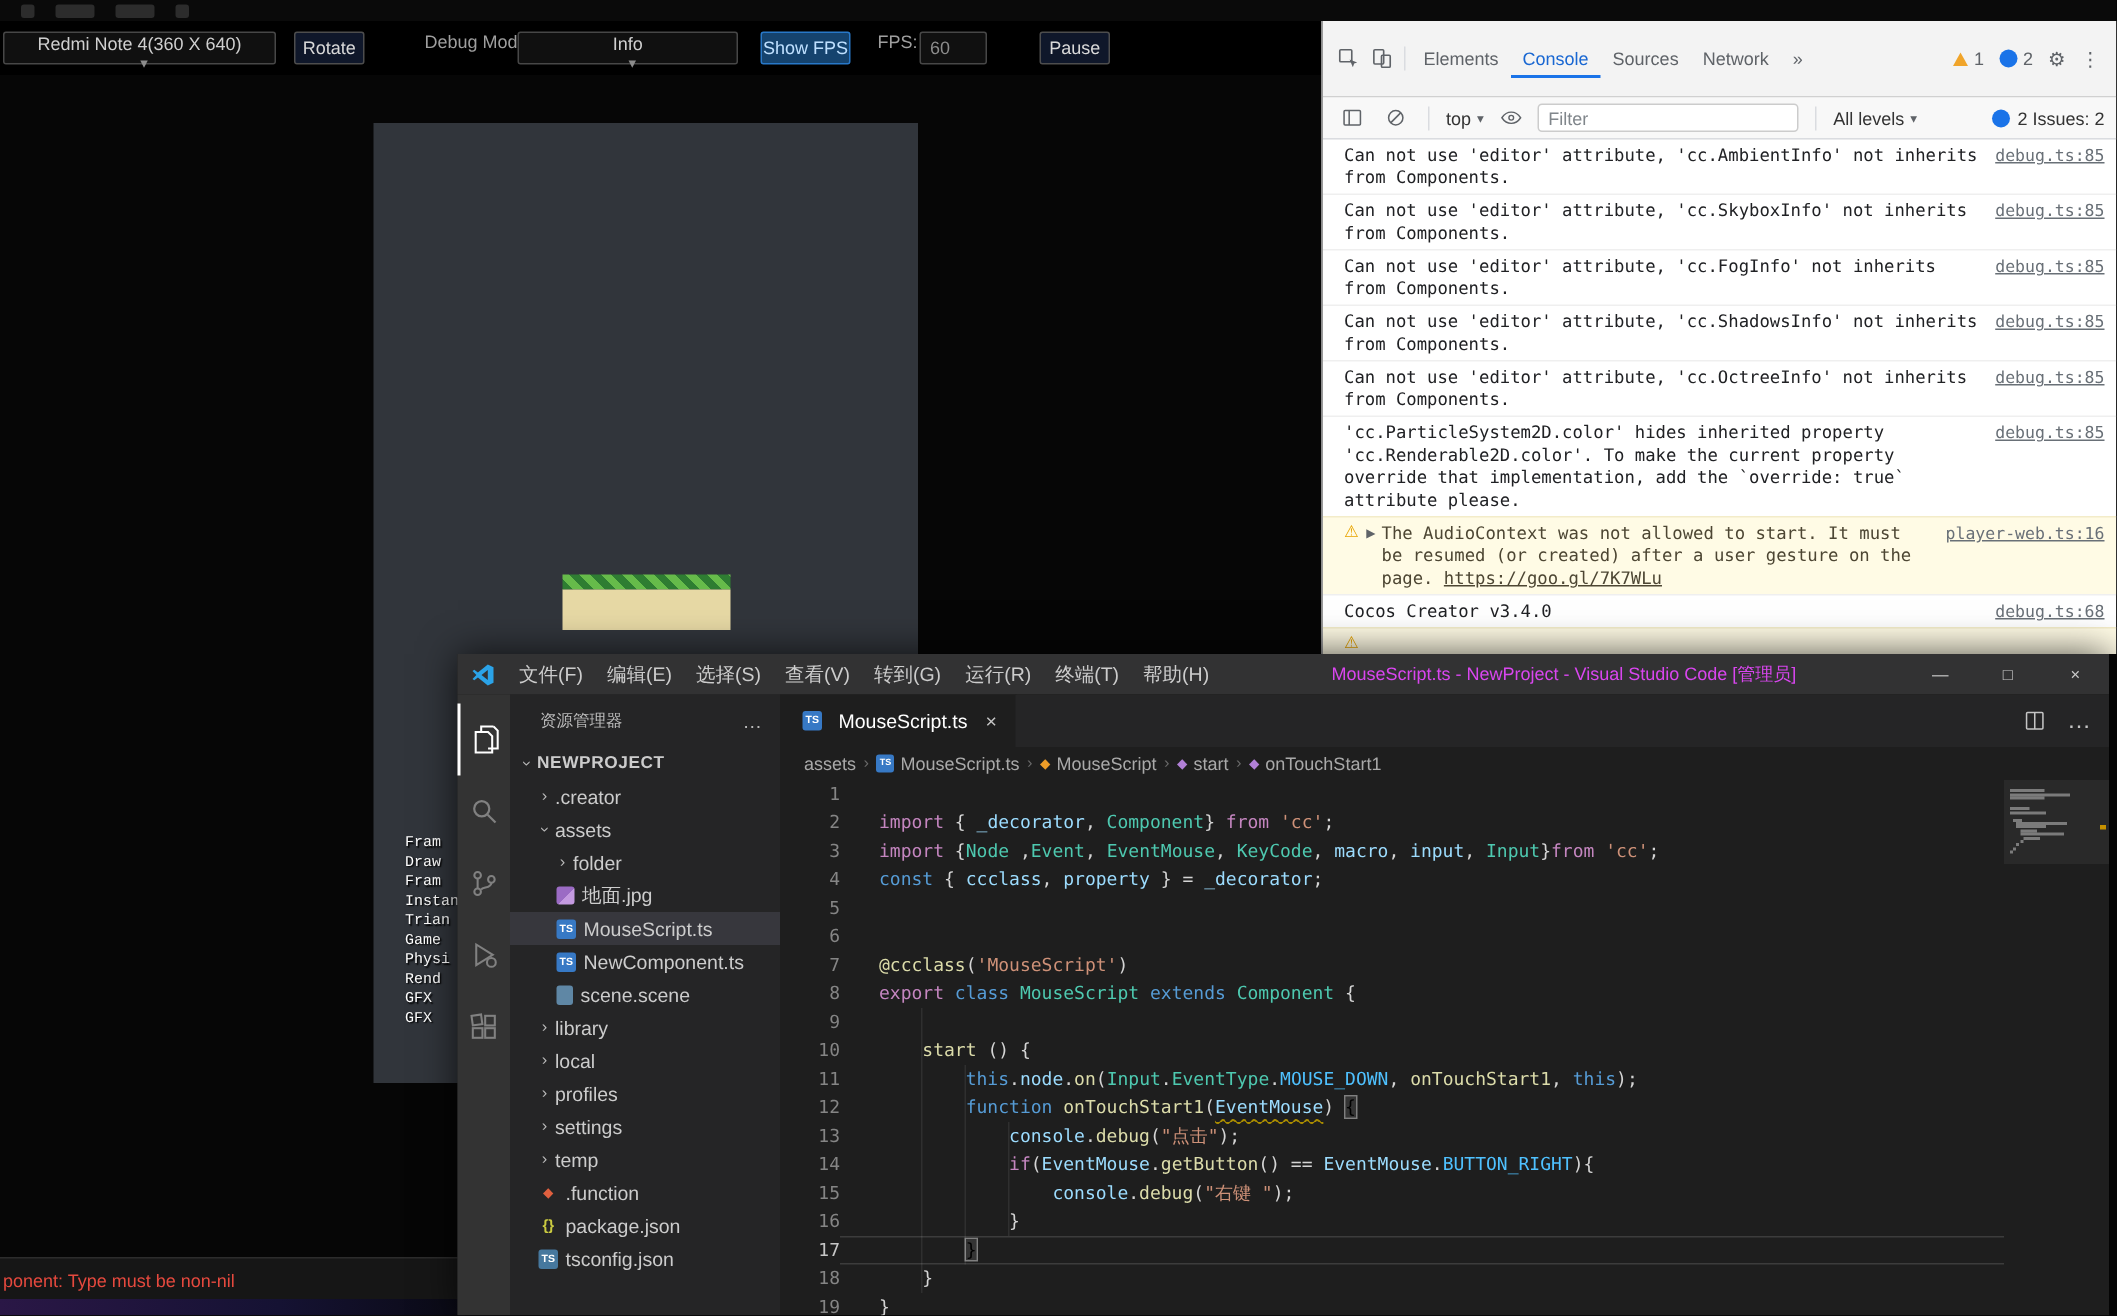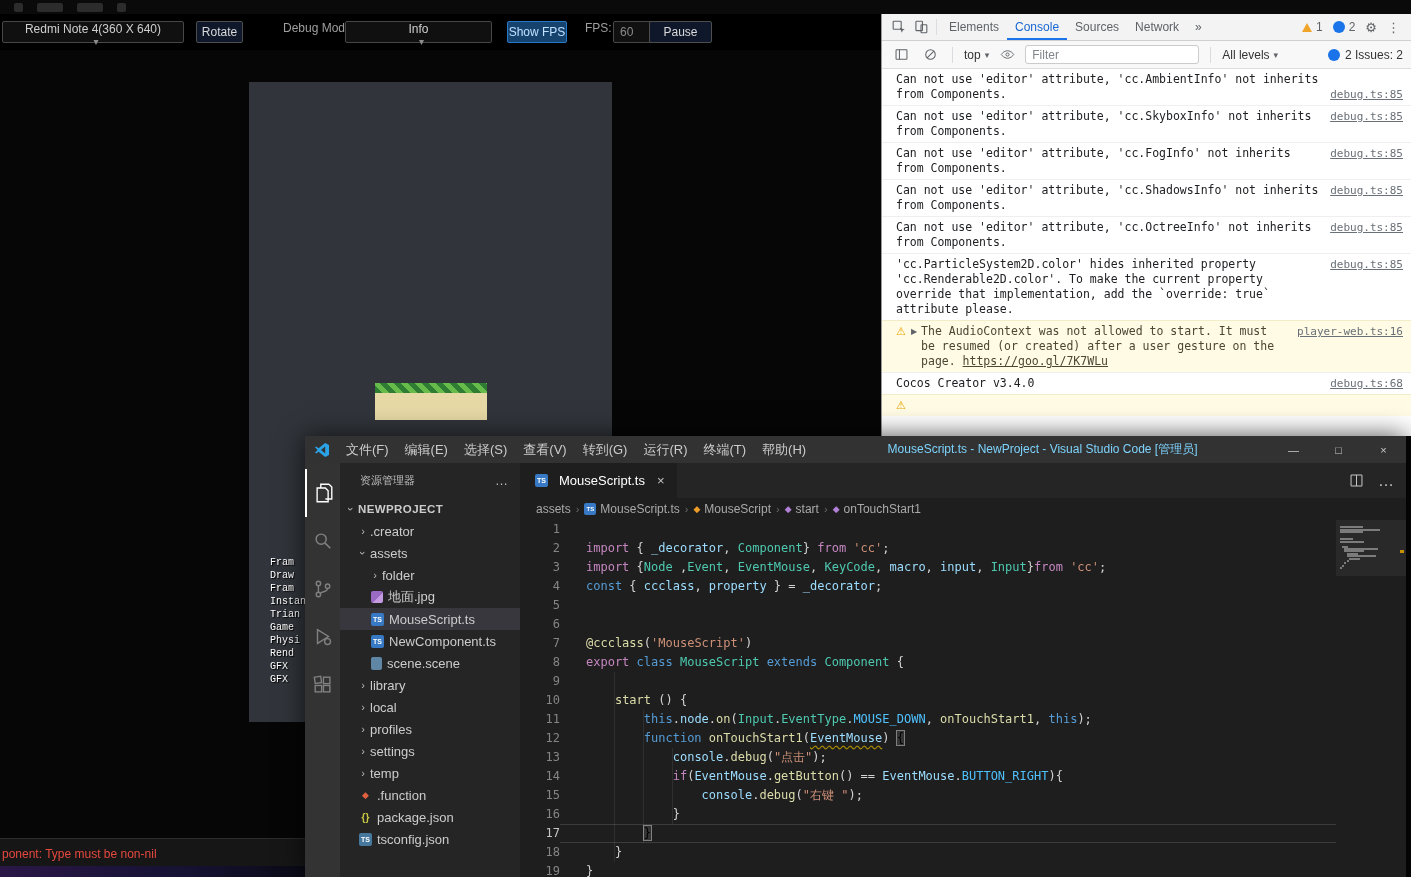--- a/index.html
+++ b/index.html
@@ -28,55 +28,55 @@
   #profiler{position:absolute;left:270px;top:556px;width:36px;overflow:hidden;}
   .pf-line{color:#fff;font-size:10px;line-height:13px;white-space:nowrap;text-shadow:1px 1px 1px #000;font-family:Liberation Mono, monospace;}
 
   
   #bottom-strip{position:absolute;left:0;top:838px;width:310px;height:39px;background:#161616;border-top:1px solid #2c2c2c;}
   #bottom-error{position:absolute;left:2px;top:8px;color:#e5493e;font-size:12px;white-space:nowrap;}
   #bottom-purple{position:absolute;left:0;top:866px;width:310px;height:11px;background:linear-gradient(90deg,#2a1746,#151233 60%,#0a0a14);}
 
   
   #devtools{position:absolute;left:881px;top:14px;width:530px;height:422px;background:#fff;border-left:1px solid #9a9a9a;box-sizing:border-box;overflow:hidden;font-size:12px;color:#202124;}
-  .dt-tabs{height:26px;background:#f3f3f3;border-bottom:1px solid #d0d0d0;display:flex;align-items:center;padding:0 6px;}
+  .dt-tabs{height:26px;background:#f3f3f3;border-bottom:1px solid #d0d0d0;display:flex;align-items:center;padding:12px 6px;}
   .dt-ic{width:22px;height:18px;display:flex;align-items:center;justify-content:center;color:#5f6368;cursor:pointer;flex-shrink:0;}
   .dt-div{width:1px;height:16px;background:#dadce0;margin:0 4px;flex-shrink:0;}
   .dt-tab{padding:0 8px;height:26px;display:flex;align-items:center;color:#5f6368;cursor:pointer;white-space:nowrap;}
   .dt-tab.active{color:#1967d2;box-shadow:inset 0 -2px 0 #1a73e8;}
   .dt-spacer{flex:1;}
   .chip{display:flex;align-items:center;gap:4px;margin:0 5px;color:#5f6368;cursor:pointer;}
   .tri-ic{width:0;height:0;border-left:5px solid transparent;border-right:5px solid transparent;border-bottom:9px solid #f0a42a;}
   .blue-bubble{width:12px;height:12px;border-radius:50%;background:#1a73e8;}
   .glyph-btn{color:#5f6368;font-size:13px;padding:0 5px;cursor:pointer;}
 
   .dt-toolbar{height:27px;background:#f8f8f8;border-bottom:1px solid #dadce0;display:flex;align-items:center;padding:0 8px;gap:7px;}
   .dt-ddl{display:flex;align-items:center;gap:4px;color:#333;cursor:pointer;white-space:nowrap;}
   .dt-ddl .arrow{font-size:9px;color:#5f6368;}
   #filter-input{width:160px;height:17px;border:1px solid #ccc;border-radius:3px;font-size:12px;padding:0 6px;color:#202124;font-family:"Liberation Sans",sans-serif;}
   #filter-input::placeholder{color:#80868b;}
   .dt-issues{margin-left:auto;display:flex;align-items:center;gap:5px;color:#333;cursor:pointer;white-space:nowrap;}
 
   .msg{display:flex;align-items:flex-start;padding:3px 8px 3px 14px;border-top:1px solid #efefef;}
-  .msg:first-child{border-top:none;align-items:flex-end;}
+  .msg:first-child{border-top:none;}
   .msg-text{flex:1;font:11.5px/15px "DejaVu Sans Mono",monospace;color:#202124;word-break:break-word;}
   .msg-link{text-decoration:underline;cursor:pointer;}
   .msg-src{margin-left:10px;font:11px/15px "DejaVu Sans Mono",monospace;color:#697077;text-decoration:underline;white-space:nowrap;cursor:pointer;}
   .msg.warn{background:#fffbe5;border-top-color:#f3ecc9;}
   .msg.warn .msg-text{color:#4d4633;}
   .warn-ic{color:#e8a400;font-size:11px;line-height:15px;margin-right:5px;}
   .tri{color:#5f6368;font-size:8px;line-height:15px;margin-right:4px;cursor:pointer;}
 
   
   #vscode{position:absolute;left:305px;top:436px;width:1101px;height:441px;background:#1e1e1e;box-shadow:0 0 24px rgba(0,0,0,.7);}
   .vsc-titlebar{position:absolute;left:0;top:0;right:0;height:27px;background:#323233;display:flex;align-items:center;color:#ccc;}
   .vsc-logo{width:16px;height:16px;margin:0 8px 0 9px;flex-shrink:0;}
   .menu-item{padding:0 8px;font-size:13px;height:27px;display:flex;align-items:center;cursor:pointer;white-space:nowrap;}
   .title-wrap{flex:1;display:flex;justify-content:center;overflow:hidden;}
-  .vsc-title{font-size:12px;color:#7dd3fc;white-space:nowrap;}
+  .vsc-title{font-size:12px;color:#d946ef;white-space:nowrap;}
   .win-ctl{width:45px;height:27px;display:flex;align-items:center;justify-content:center;font-size:11px;color:#ccc;cursor:pointer;flex-shrink:0;}
 
   .vsc-activitybar{position:absolute;left:0;top:27px;bottom:0;width:35px;background:#333333;display:flex;flex-direction:column;align-items:center;padding-top:6px;box-sizing:border-box;}
   .ab-item{width:35px;height:48px;display:flex;align-items:center;justify-content:center;color:#818181;cursor:pointer;box-sizing:border-box;}
   .ab-item.active{color:#fff;border-left:2px solid #fff;}
 
   .vsc-sidebar{position:absolute;left:35px;top:27px;bottom:0;width:180px;background:#252526;overflow:hidden;}
   .sb-header{height:35px;display:flex;align-items:center;padding:0 12px 0 20px;font-size:11px;color:#bbb;}
   .sb-more{margin-left:auto;color:#bbb;cursor:pointer;font-size:13px;}
   .trow{height:22px;display:flex;align-items:center;color:#ccc;font-size:13px;cursor:pointer;white-space:nowrap;}
@@ -138,21 +138,21 @@
     </div>
     <div class="pt-ctl pt-btn" style="left:196px;width:47px;">Rotate</div>
     <div class="pt-ctl pt-label" style="left:283px;">Debug Mode:</div>
     <div class="pt-ctl pt-select" style="left:345px;width:147px;">
       <span>Info</span>
       <span class="arrow">▾</span>
     </div>
     <div class="pt-ctl pt-btn primary" style="left:507px;width:60px;">Show FPS</div>
     <div class="pt-ctl pt-label" style="left:585px;">FPS:</div>
     <input class="pt-input" style="position: absolute; left: 613px; top: 7px;" value="60">
-    <div class="pt-ctl pt-btn" style="left:649px;width:63px;">Pause</div>
+    <div class="pt-ctl pt-btn" style="left:693px;width:47px;">Pause</div>
   </div>
 
   <div id="game-canvas">
     <div id="sprite">
       <div class="stripe"></div>
       <div class="body"></div>
     </div>
   </div>
   <div id="profiler">
       <div class="pf-line">Fram</div>

